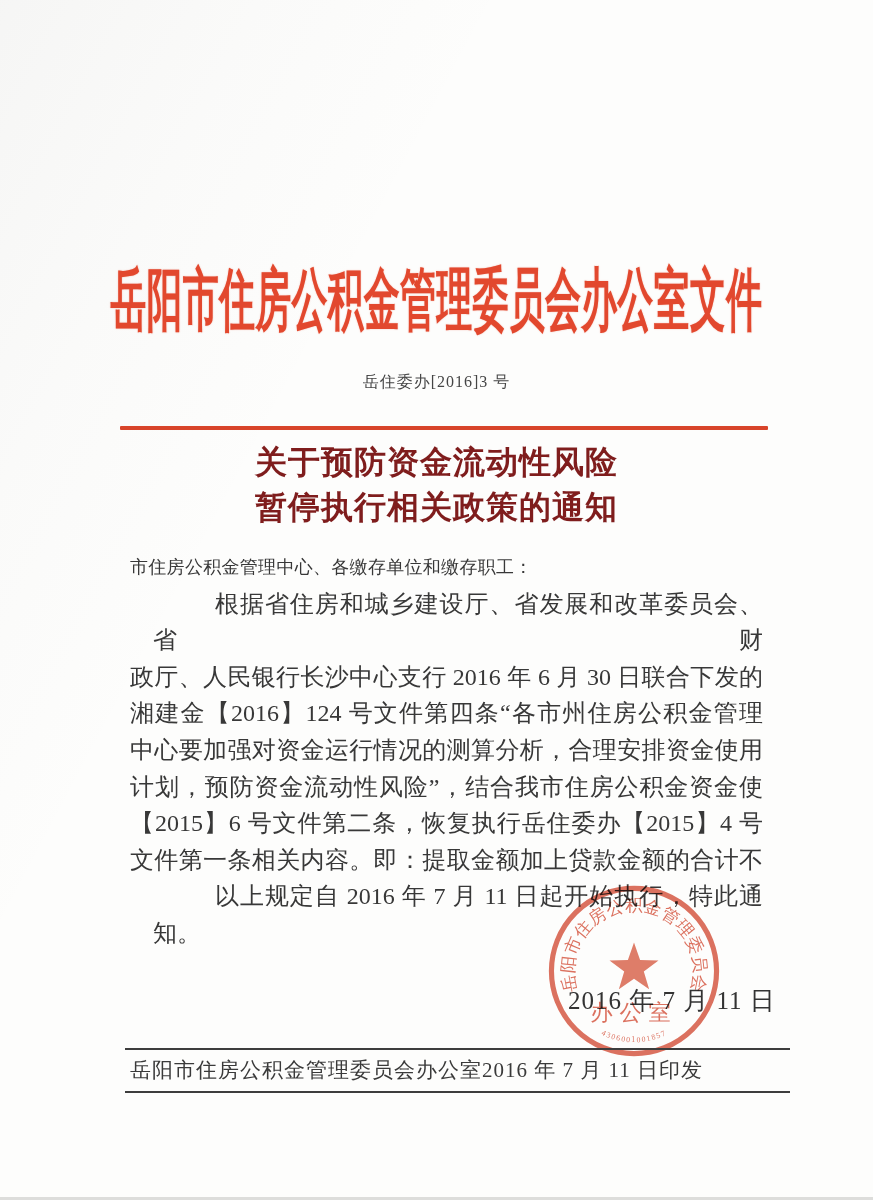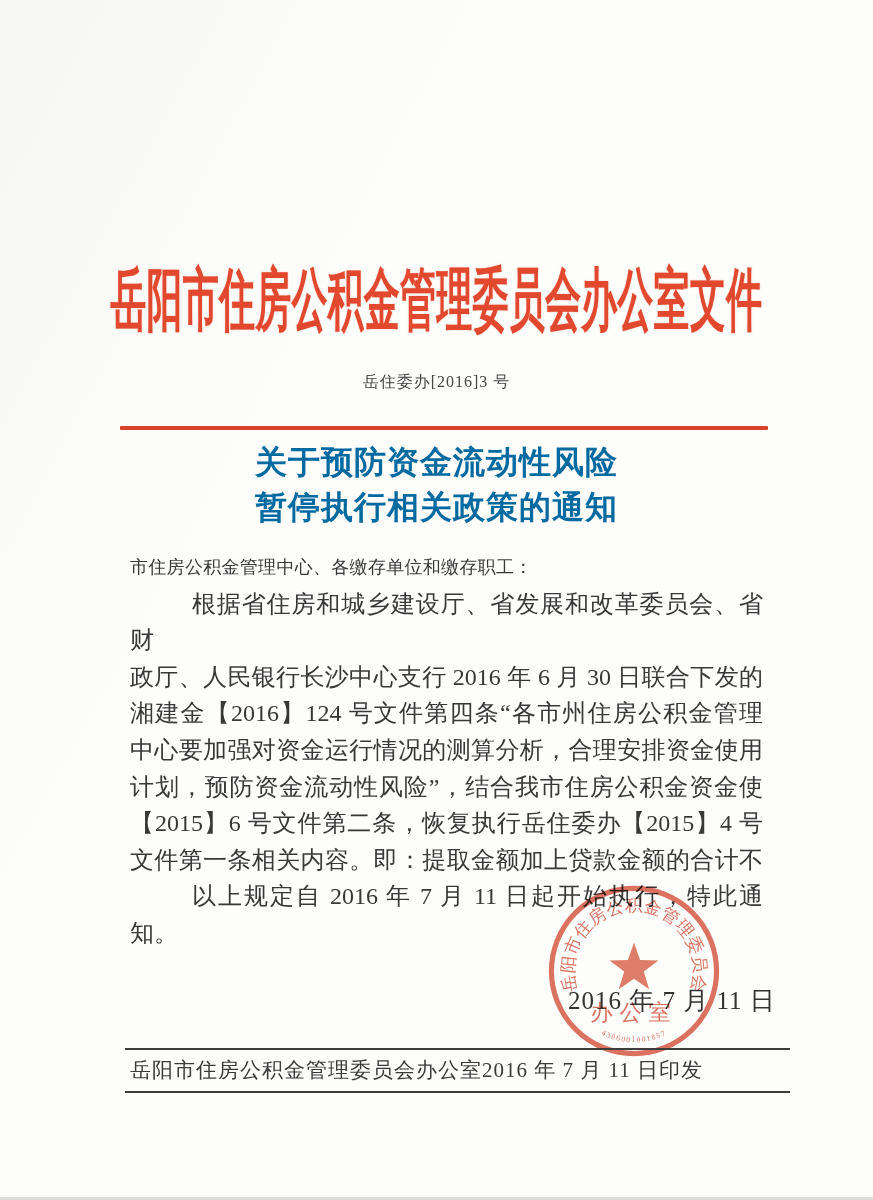--- a/index.html
+++ b/index.html
@@ -36,31 +36,31 @@
   }
 
   .red-rule{
     position:absolute;left:120px;top:426px;width:648px;height:4px;
     background:#d8442a;border-radius:1px;
   }
 
   .doc-title{
     position:absolute;left:0;right:0;top:440px;
     text-align:center;font-size:32px;font-weight:bold;
-    line-height:45px;color:#0369a1;letter-spacing:1px;
+    line-height:45px;color:#7f1d1d;letter-spacing:1px;
   }
 
   .body-block{
     position:absolute;left:130px;top:549px;width:633px;
     font-size:24px;line-height:36.6px;color:#383838;
   }
   .salutation{font-size:18px;letter-spacing:0.3px;}
   .bline{text-align:justify;}
   .bline.just{text-align-last:justify;}
-  .bline.indent{text-indent:62px;}
+  .bline.indent{text-indent:62px;margin-left:23px;}
 
   .sign-date{
     position:absolute;left:568px;top:984px;
     font-size:25px;letter-spacing:1px;color:#333;white-space:nowrap;
   }
 
   .seal{
     position:absolute;left:548px;top:885px;width:172px;height:172px;
     opacity:0.78;mix-blend-mode:multiply;pointer-events:none;
   }

